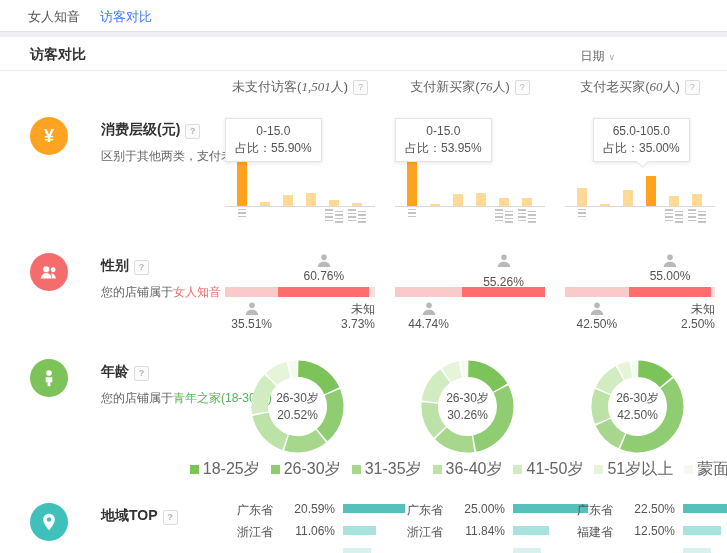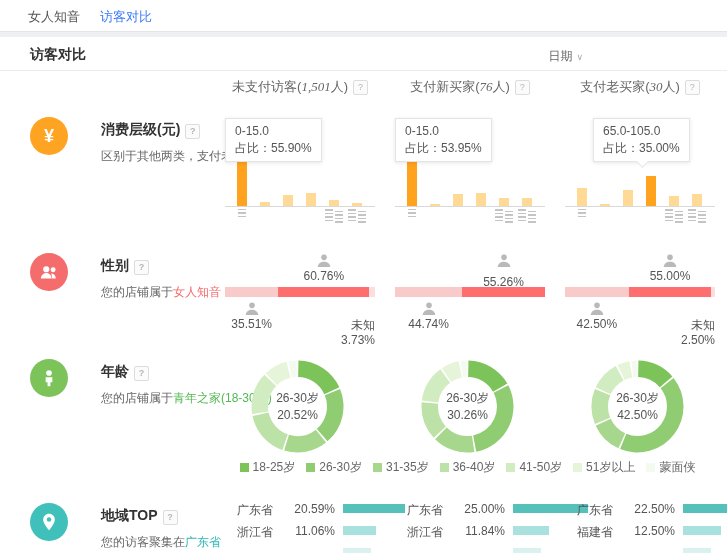--- a/index.html
+++ b/index.html
@@ -8,21 +8,21 @@
   
   .tabbar{position:absolute;top:0;left:0;right:0;height:31px;background:#fff;}
   .tab{position:absolute;top:8px;font-size:13px;color:#555;cursor:pointer;}
   .tab.t0{left:28px;}
   .tab.t1{left:100px;color:#3e7bfa;}
   .tab.t1::after{content:"";position:absolute;left:-4px;right:-4px;bottom:-8px;height:2px;background:#3e7bfa;}
   .gapband{position:absolute;top:31px;left:0;right:0;height:6px;background:#eef0f3;border-top:1px solid #e3e5e8;}
   
   .phead{position:absolute;top:37px;left:0;right:0;height:33px;border-bottom:1px solid #ececec;background:#fff;}
   .ptitle{position:absolute;left:30px;top:9px;font-size:14px;font-weight:bold;color:#333;}
-  .dlabel{position:absolute;right:144px;top:11px;font-size:12px;color:#666;cursor:pointer;}
+  .dlabel{position:absolute;right:112px;top:11px;font-size:12px;color:#666;cursor:pointer;}
   .dlabel .caret{color:#aaa;font-size:9px;margin-left:4px;}
   .drange{position:absolute;right:16px;top:11px;font-size:12px;color:#444;cursor:pointer;}
   
   .colheads{position:absolute;top:70px;left:0;right:0;height:34px;border-bottom:1px solid #ececec;}
   .colhead{position:absolute;top:0;width:170px;height:34px;display:flex;align-items:center;justify-content:center;
            font-size:13px;color:#666;white-space:nowrap;}
   .colhead .num{font-style:italic;font-family:"Liberation Serif","DejaVu Serif",serif;}
   .qbox{display:inline-block;width:13px;height:13px;line-height:12px;text-align:center;border:1px solid #dcdcdc;
         border-radius:2px;color:#b5b5b5;background:#fbfbfb;font-size:9px;margin-left:5px;font-style:normal;cursor:pointer;}
   .c0{left:215px;} .c1{left:385px;} .c2{left:555px;}
@@ -31,40 +31,40 @@
   .row1{top:104px;height:136px;} .row2{top:240px;height:106px;}
   .row3{top:346px;height:144px;} .row4{top:490px;height:63px;border-bottom:none;}
   .rowicon{position:absolute;left:30px;top:13px;width:38px;height:38px;border-radius:50%;
            display:flex;align-items:center;justify-content:center;color:#fff;font-weight:bold;font-size:18px;}
   .rowtitle{position:absolute;left:101px;top:17px;font-size:14px;font-weight:bold;color:#333;display:flex;align-items:flex-end;}
   .rowdesc{position:absolute;left:101px;top:42px;font-size:12px;color:#666;line-height:21px;white-space:nowrap;}
   .hl-orange{color:#ff9a1e;} .hl-red{color:#f56c6c;} .hl-green{color:#52b852;} .hl-teal{color:#2fb8b3;}
   .cell{position:absolute;top:0;width:170px;height:100%;}
   
   .tip{position:absolute;top:14px;background:#fff;border:1px solid #e4e4e4;box-shadow:0 1px 4px rgba(0,0,0,.10);
-       padding:4px 9px;font-size:12px;color:#555;line-height:17px;z-index:3;white-space:nowrap;}
+       padding:4px 9px;font-size:12px;color:#555;line-height:17px;z-index:3;white-space:nowrap;text-align:center;}
   .tip.l{left:10px;} .tip.r{left:38px;}
   .tip .arr{position:absolute;bottom:-4.5px;left:44px;width:8px;height:8px;background:#fff;
             border-right:1px solid #e4e4e4;border-bottom:1px solid #e4e4e4;transform:rotate(45deg);}
   .bchart{position:absolute;left:10px;top:52px;width:150px;height:50px;border-bottom:1px solid #d9d9d9;}
   .vbar{position:absolute;bottom:0;width:10px;}
   .tick{position:absolute;width:8px;background:repeating-linear-gradient(to bottom,#c4c4c4 0 1.5px,transparent 1.5px 3.5px);}
   
   .gwrap{position:absolute;left:10px;top:0;width:150px;height:100%;}
   .gbar{position:absolute;left:0;top:47px;width:150px;height:10px;}
   .gseg{position:absolute;top:0;height:10px;}
   .gicon{position:absolute;width:16px;height:16px;}
   .glabel{position:absolute;width:70px;text-align:center;font-size:12px;color:#555;}
-  .gunk{position:absolute;right:0;width:60px;text-align:right;font-size:12px;color:#555;margin-top:16px;}
+  .gunk{position:absolute;right:0;width:60px;text-align:right;font-size:12px;color:#555;}
   
   .donut{position:absolute;left:35px;top:13px;width:95px;height:95px;}
   .dcenter{position:absolute;left:0;top:0;width:95px;height:95px;display:flex;flex-direction:column;
            align-items:center;justify-content:center;font-size:12px;color:#555;line-height:17px;pointer-events:none;}
   .legend{position:absolute;left:215px;top:113px;width:505px;display:flex;justify-content:center;gap:11px;
-          font-size:12px;color:#666;}
+          font-size:16px;color:#666;}
   .litem{display:flex;align-items:center;gap:4px;white-space:nowrap;}
   .lsq{width:9px;height:9px;display:inline-block;}
   
   .rwrap{position:absolute;left:10px;top:0;width:200px;height:100%;font-size:12px;color:#555;}
   .rrow{position:absolute;left:0;height:14px;}
   .rname{position:absolute;left:12px;width:52px;}
   .rpct{position:absolute;left:62px;width:48px;text-align:right;}
   .rbar{position:absolute;left:118px;top:2px;height:9px;}
 </style>
 </head>
@@ -91,21 +91,21 @@
       <span class="qbox">?</span>
     </div>
   <div class="colhead c1">
       <span>支付新买家(</span>
       <span class="num">76</span>
       <span>人)</span>
       <span class="qbox">?</span>
     </div>
   <div class="colhead c2">
       <span>支付老买家(</span>
-      <span class="num">30</span>
+      <span class="num">60</span>
       <span>人)</span>
       <span class="qbox">?</span>
     </div>
 </div>
 
 <div class="row row1">
   <div class="rowicon" style="background:#ffa322">¥</div>
   <div class="rowtitle">
       <span>消费层级(元)</span>
       <span class="qbox">?</span>
@@ -342,21 +342,20 @@
   <div class="rowicon" style="background:#3fc0bb">
     <svg width="20" height="20" viewBox="0 0 24 24">
         <path d="M12 2C8.1 2 5 5.1 5 9c0 5 7 13 7 13s7-8 7-13c0-3.9-3.1-7-7-7z" fill="#fff"></path>
         <circle cx="12" cy="9" r="2.7" fill="#3fc0bb"></circle>
       </svg>
   </div>
   <div class="rowtitle">
       <span>地域TOP</span>
       <span class="qbox">?</span>
     </div>
-  <div class="rowdesc"><span>您的访客聚集在</span><span class="hl-teal">广东省</span></div>
   <div class="cell c0">
       <div class="rwrap">
         <div class="rrow" style="top: 12px;">
           <div class="rname">广东省</div>
           <div class="rpct">20.59%</div>
           <div class="rbar" style="width: 62px; background: rgb(86, 193, 187);"></div>
         </div>
         <div class="rrow" style="top: 34px;">
           <div class="rname">浙江省</div>
           <div class="rpct">11.06%</div>

